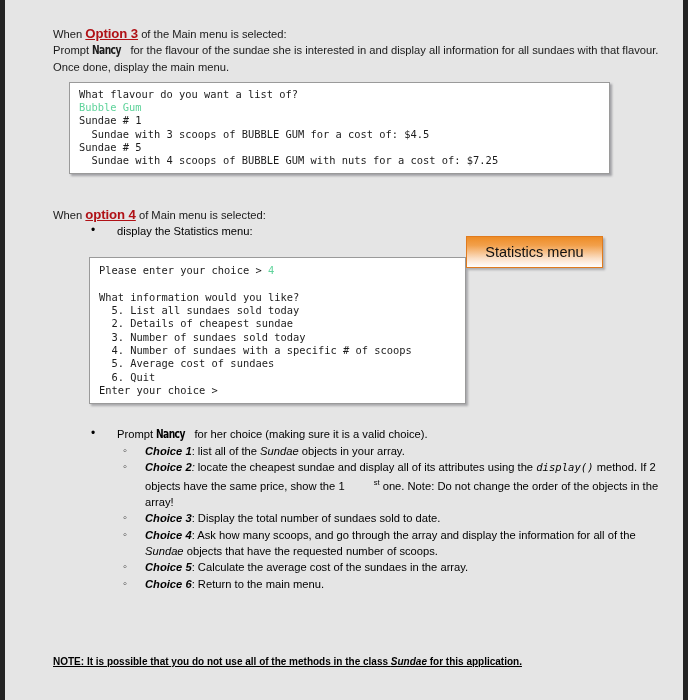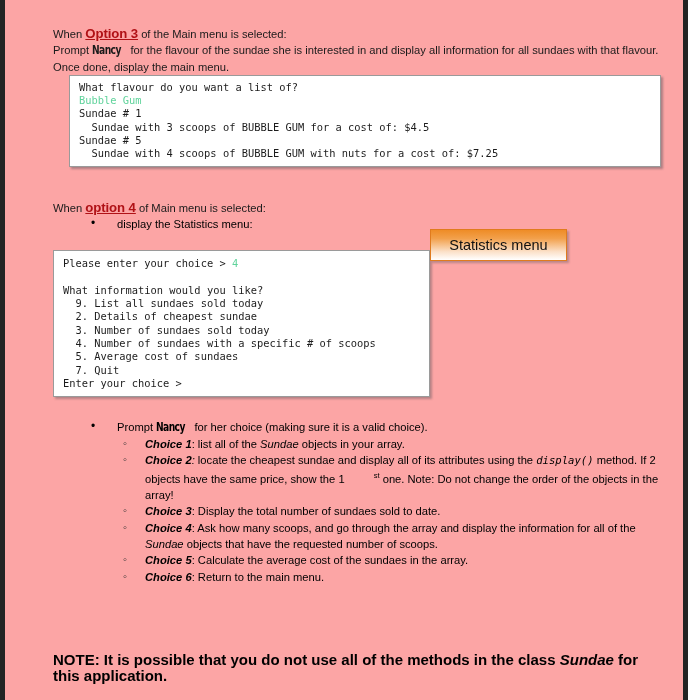--- a/index.html
+++ b/index.html
@@ -23,21 +23,21 @@
     width: 5px;
     background: #232323;
     z-index: 50;
   }
   .page-edge.left  { left: 0; }
   .page-edge.right { right: 0; }
 
   .sheet {
     position: absolute;
     left: 5px; right: 5px; top: 0; bottom: 0;
-    background: #fca5a5;
+    background: #e5e5e5;
     padding: 0;
   }
 
   .content {
     position: absolute;
     left: 48px;
     right: 18px;
     top: 26px;
   }
 
@@ -74,28 +74,29 @@
     font-size: 10.4px;
     line-height: 13.3px;
     color: #1c1c1c;
     padding: 5px 7px 5px 9px;
     white-space: pre;
     box-sizing: border-box;
   }
   .console .val { color: #5FD39B; }
 
   #console-flavour {
-    margin-top: 0;
+    margin-top: 7px;
     margin-left: 16px;
-    width: 592px;
+    width: 541px;
   }
 
   .stats-wrap {
     position: relative;
     margin-top: 18px;
+    margin-left: 36px;
     width: 321px;
   }
   #console-stats {
     width: 377px;
     box-shadow: 2px 2px 2px rgba(80,80,88,0.40);
     padding: 6px 7px 6px 9px;
   }
 
   
   .callout {
@@ -167,22 +168,23 @@
     font-size: 10.6px;
   }
   sup { font-size: 7.6px; vertical-align: super; margin-left: 29px; }
 
   .block-gap-a { height: 33px; }
   .block-gap-b { height: 22px; }
   .block-gap-c { height: 16px; }
   .block-gap-d { height: 36px; }
 
   .note {
-    font-size: 15px;
+    font-size: 10px;
     font-weight: bold;
+    text-decoration: underline;
     line-height: 16px;
     color: #000;
   }
   .note .ital { font-style: italic; font-weight: bold; }
 </style>
 </head>
 <body>
 
 <div class="page-edge left"></div>
 <div class="page-edge right"></div>
@@ -209,26 +211,26 @@
       <li><span>display the Statistics menu:</span></li>
     </ul>
 
     <div class="stats-wrap">
       <div class="callout">
         <span class="callout-label">Statistics menu</span>
       </div>
       <div class="console" id="console-stats"><span>Please enter your choice &gt; </span><span class="val">4</span>
 
 <span>What information would you like?</span>
-<span>  9. List all sundaes sold today</span>
+<span>  5. List all sundaes sold today</span>
 <span>  2. Details of cheapest sundae</span>
 <span>  3. Number of sundaes sold today</span>
 <span>  4. Number of sundaes with a specific # of scoops</span>
 <span>  5. Average cost of sundaes</span>
-<span>  7. Quit</span>
+<span>  6. Quit</span>
 <span>Enter your choice &gt;</span></div>
     </div>
 
     <div class="block-gap-b"></div>
 
     <ul class="lvl1">
       <li><span>Prompt </span><span class="nancy">Nancy</span><span> for her choice (making sure it is a valid choice).</span></li>
     </ul>
 
     <ul class="lvl2">

